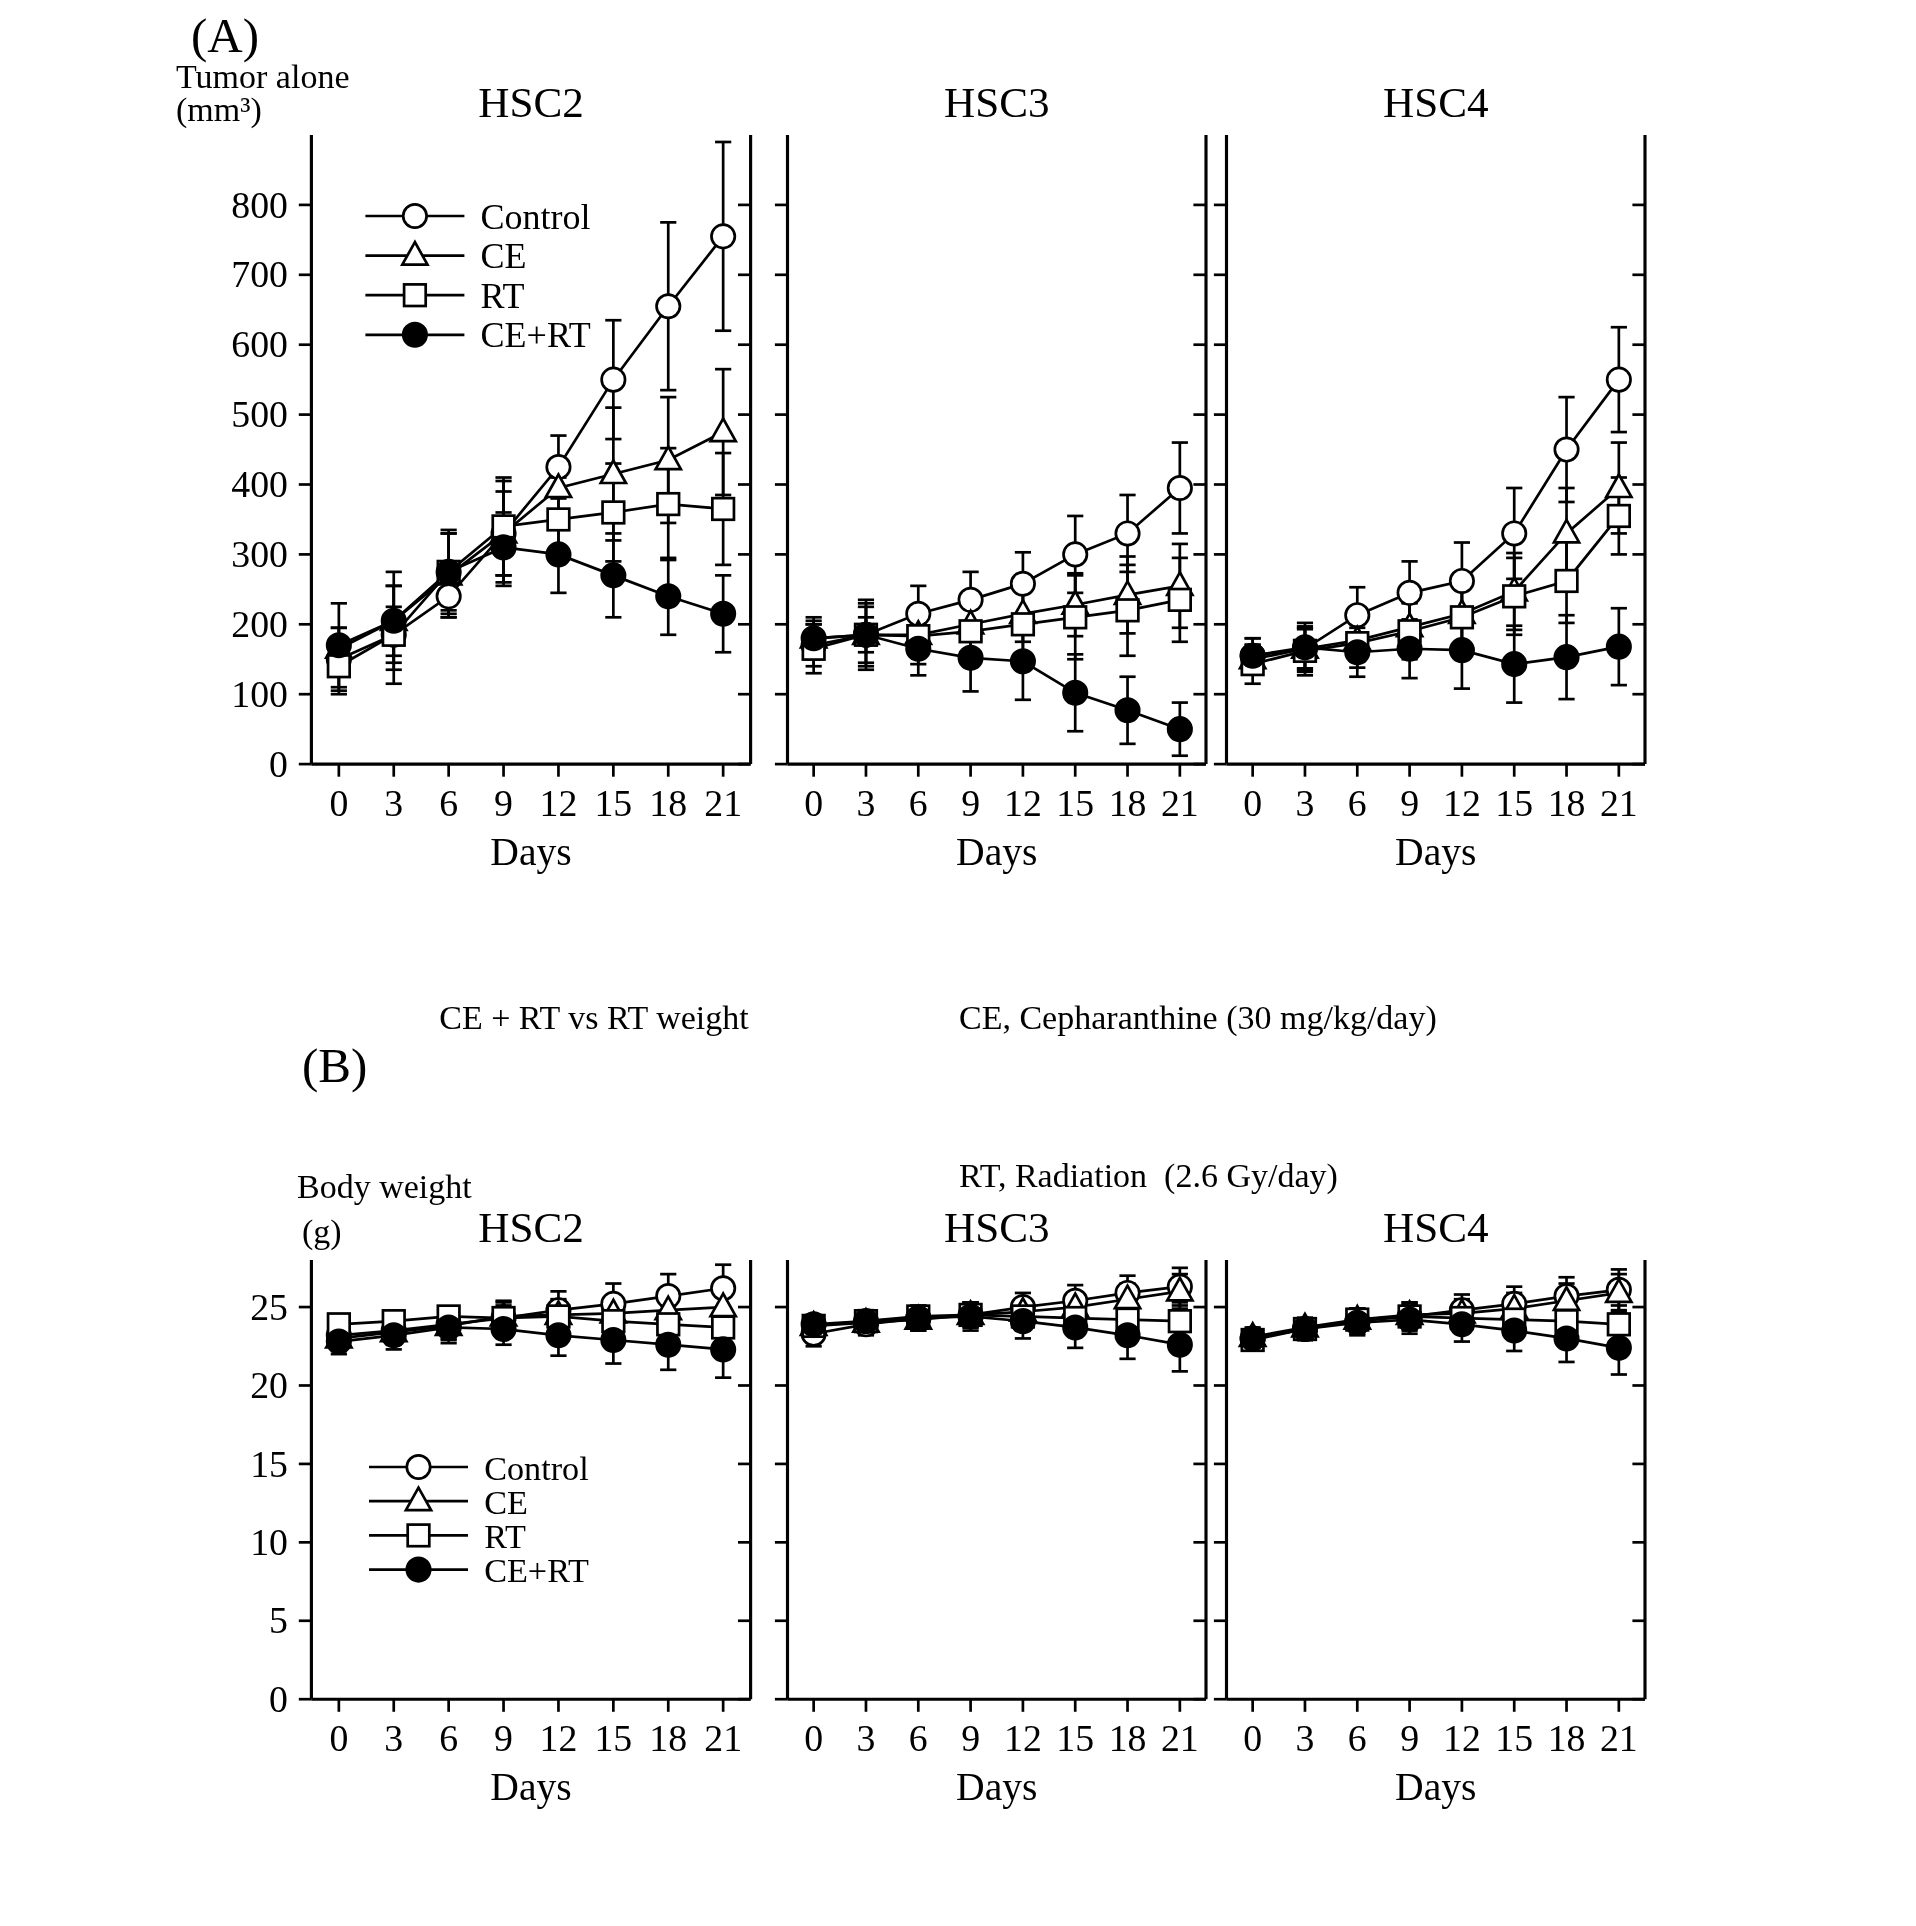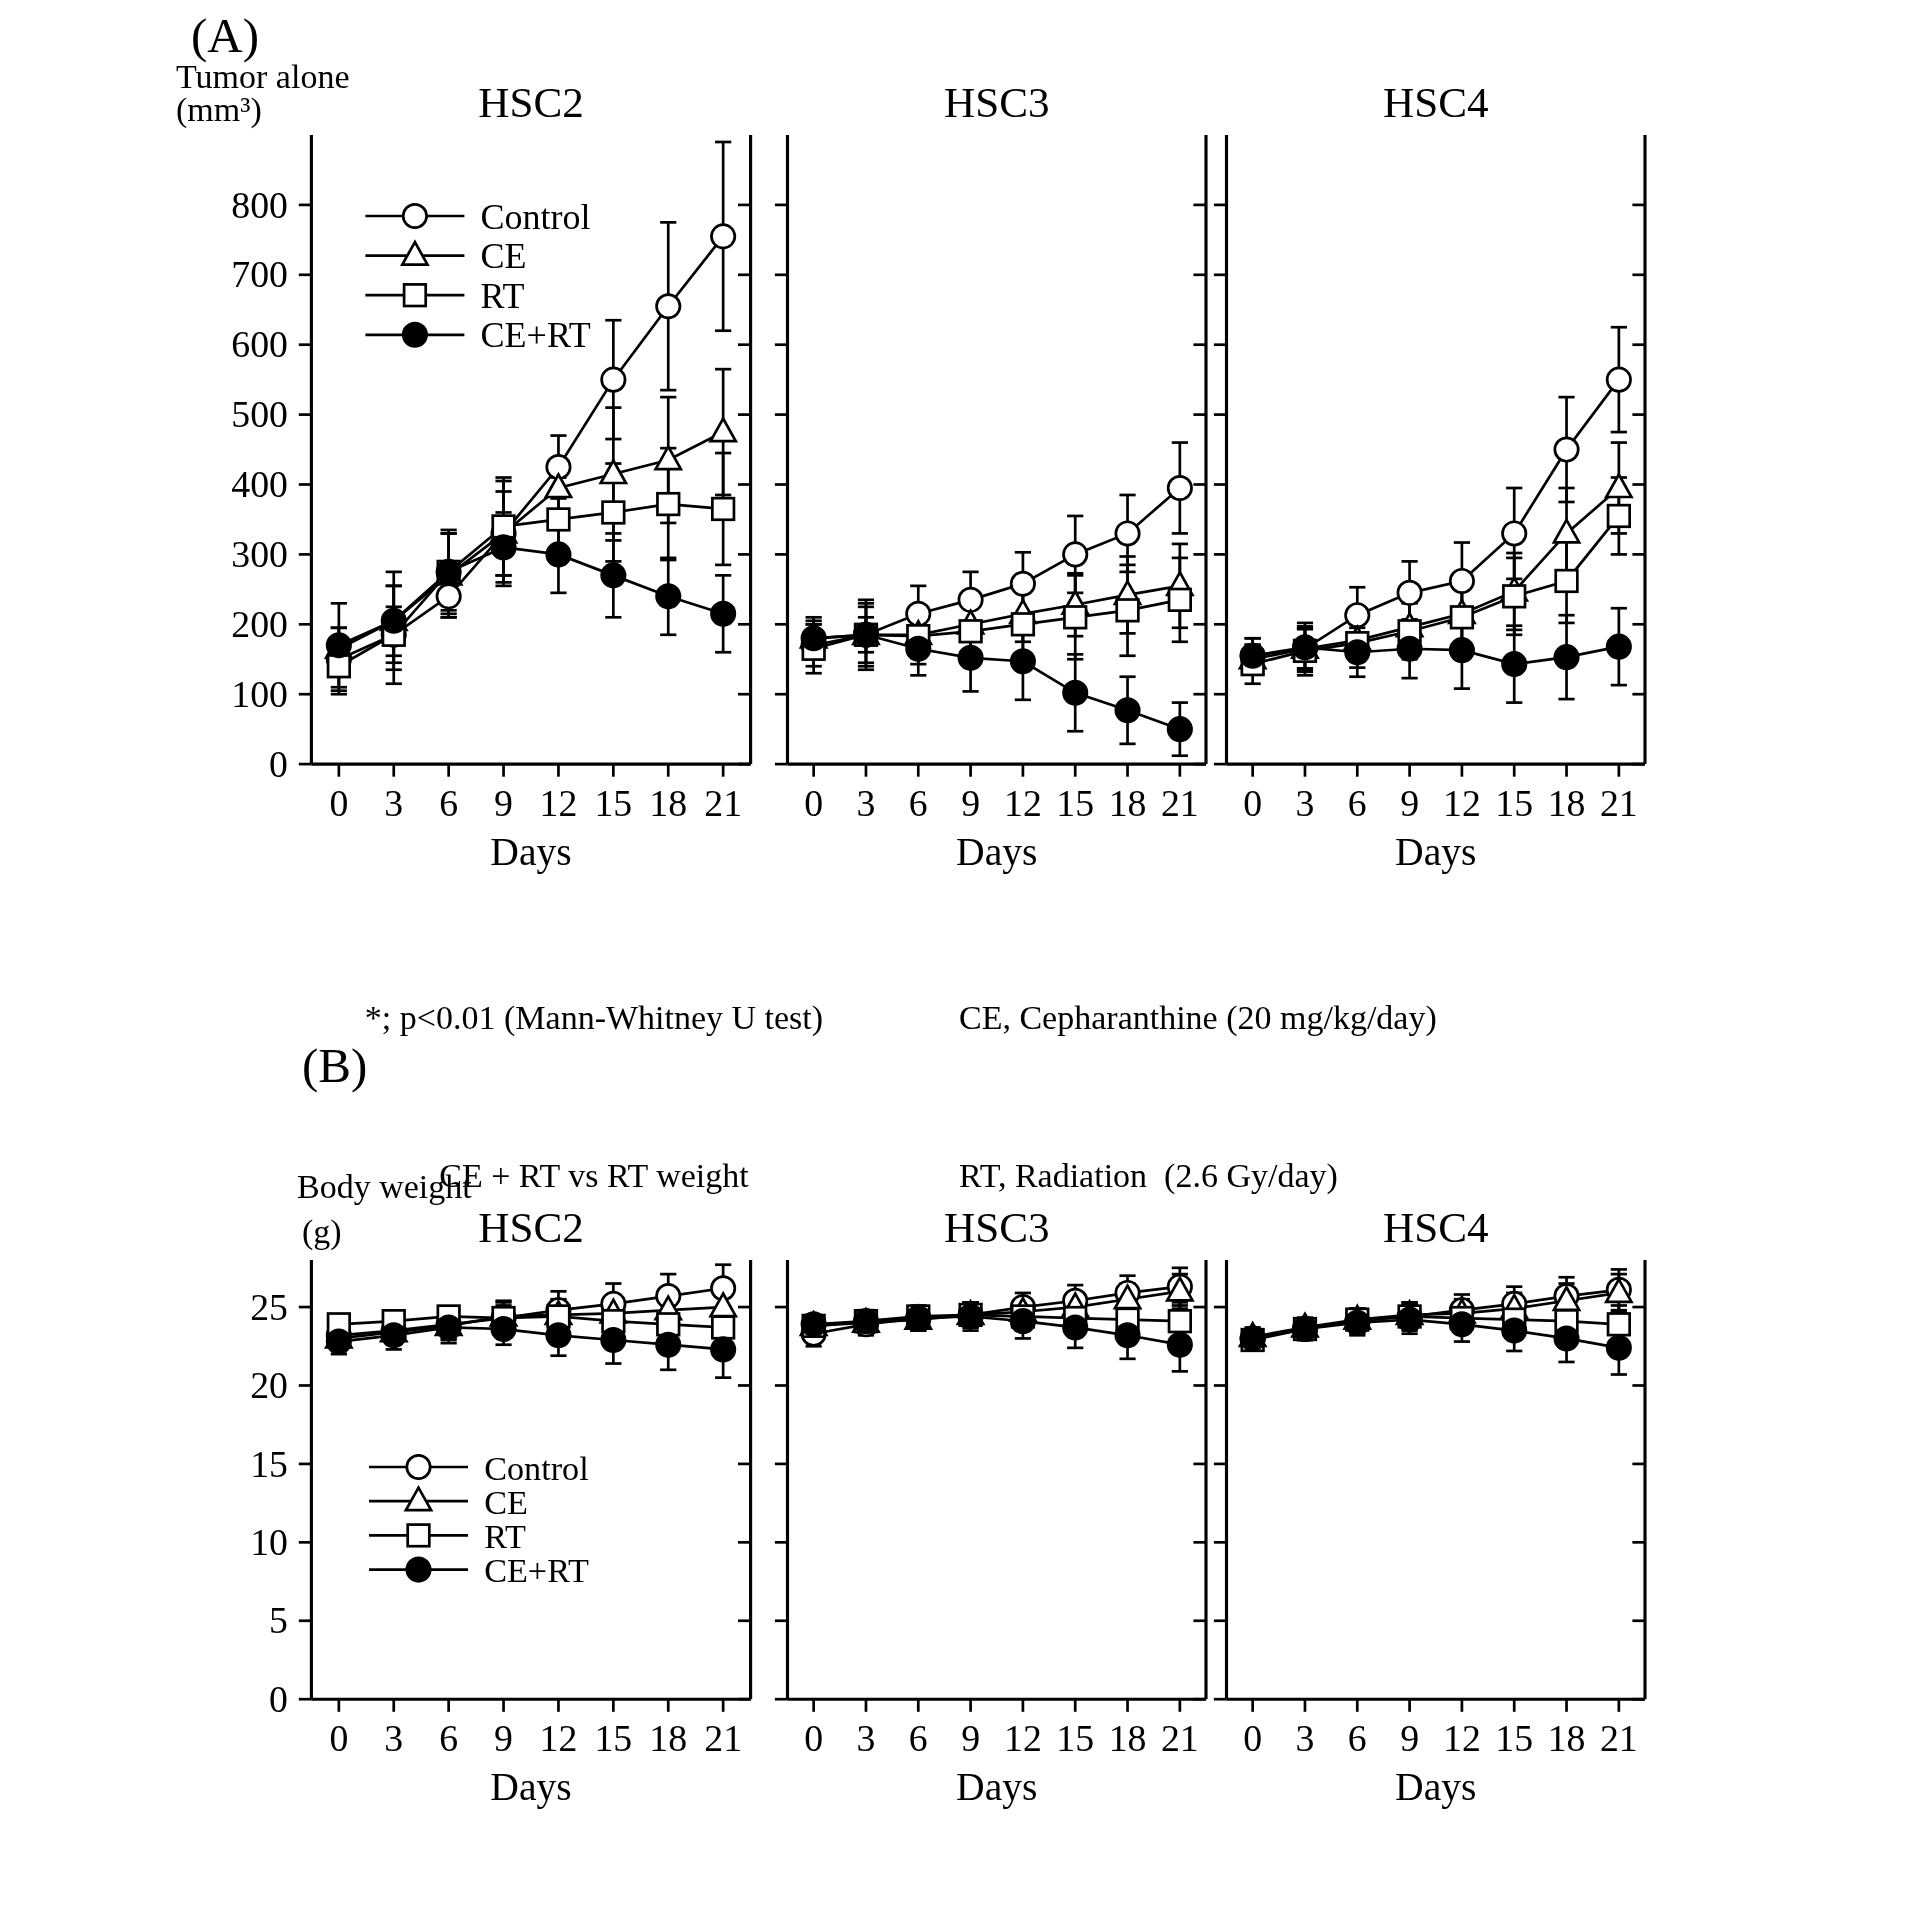--- a/index.html
+++ b/index.html
@@ -16,25 +16,24 @@
 </head>
 <body>
 
 <div class="page" id="figure-page">
 
   <div class="abs panel-label" style="left:191px;top:7.2px;">(A)</div>
   <div class="abs axis-title" style="left:176px;top:58px;">Tumor alone</div>
   <div class="abs axis-title" style="left:176px;top:91px;">(mm³)</div>
 
   <div class="abs cap center" style="left:297px;top:887px;width:594px;">
-    <div>*; p&lt;0.01 (Mann-Whitney U test)</div>
     <div>CE + RT vs RT weight</div>
   </div>
   <div class="abs cap" style="left:959px;top:887px;">
-    <div>CE, Cepharanthine (20 mg/kg/day)</div>
+    <div>CE, Cepharanthine (30 mg/kg/day)</div>
     <div>RT, Radiation  (2.6 Gy/day)</div>
   </div>
 
   <div class="abs panel-label" style="left:302px;top:1037px;">(B)</div>
   <div class="abs axis-title" style="left:297px;top:1168px;">Body weight</div>
   <div class="abs axis-title" style="left:302px;top:1213px;">(g)</div>
 
   <div class="abs cap" style="left:959px;top:1825px;">
     
     

